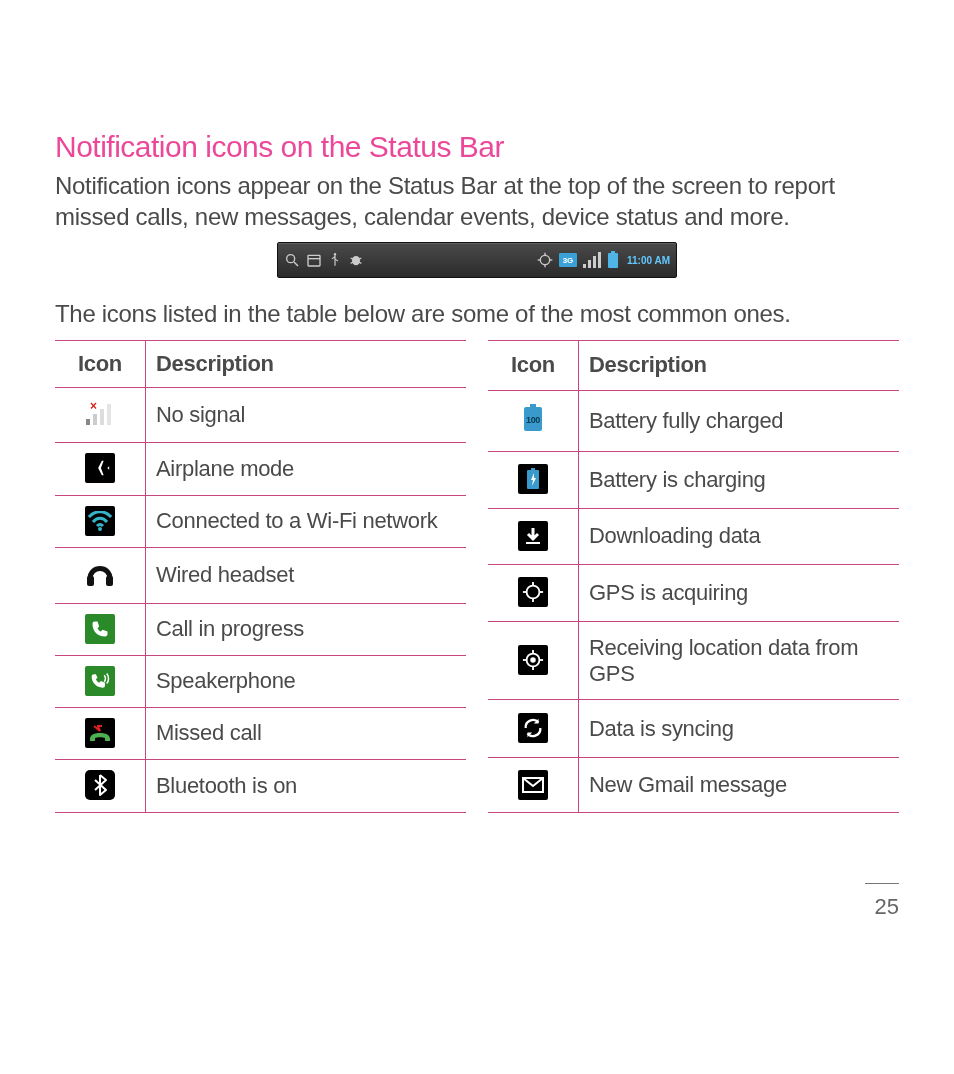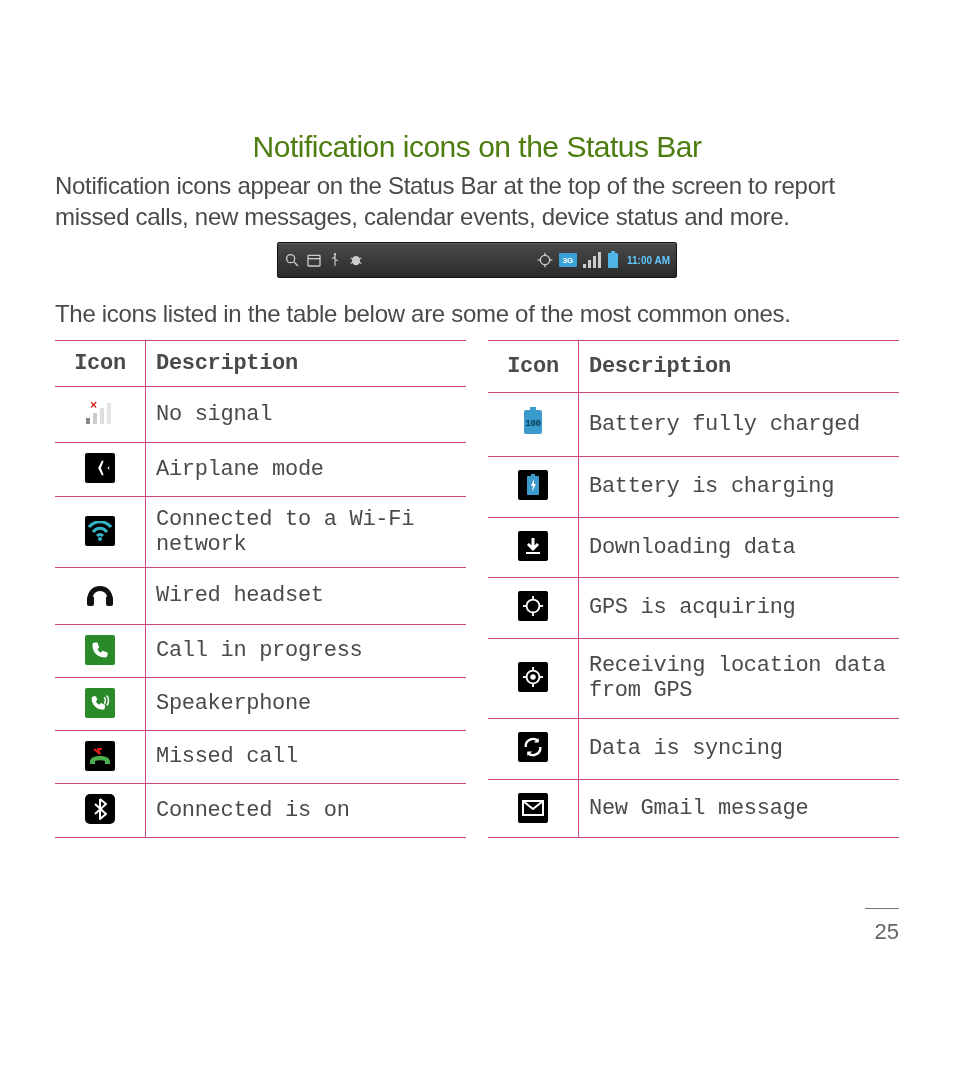--- a/index.html
+++ b/index.html
@@ -12,23 +12,22 @@
     width: 954px;
   }
   .page {
     padding: 130px 55px 40px 55px;
     box-sizing: border-box;
   }
   h2.section-title {
     font-size: 30px;
     font-weight: 500;
     margin: 0 0 6px 0;
-    color: #4d7c0f;
+    color: #ec4899;
     letter-spacing: -0.5px;
-    text-align: center;
   }
   p.body {
     font-size: 24px;
     font-weight: 300;
     line-height: 1.3;
     margin: 0 0 10px 0;
     color: #4a4a4a;
     letter-spacing: -0.3px;
   }
   .statusbar-wrap {
@@ -72,21 +71,20 @@
   table.icons th, table.icons td {
     border-top: 1px solid #c9457f;
     border-bottom: 1px solid #c9457f;
     padding: 10px 10px;
     font-size: 22px;
     font-weight: 300;
     color: #4a4a4a;
     text-align: left;
     letter-spacing: -0.3px;
     vertical-align: middle;
-    font-family: Liberation Mono, monospace;
   }
   table.icons th {
     font-weight: 600;
     font-size: 22px;
   }
   table.icons td.iconcell, table.icons th.iconcell {
     width: 70px;
     text-align: center;
     border-right: 1px solid #c9457f;
   }
@@ -275,21 +273,21 @@
                 </svg>
         </span></td>
         <td>Missed call</td>
       </tr>
       <tr>
         <td class="iconcell"><span class="iconbox blackbox" style="border-radius:5px">
           <svg width="16" height="22" viewBox="0 0 16 22">
                   <path d="M8 1 L8 21 L14 16 L3 6 M8 1 L14 6 L3 16" stroke="#fff" stroke-width="2" fill="none" stroke-linejoin="round"></path>
                 </svg>
         </span></td>
-        <td>Connected is on</td>
+        <td>Bluetooth is on</td>
       </tr>
     </tbody>
       </table>
 
     <table class="icons">
       <tbody>
           <tr>
         <th class="iconcell">Icon</th>
         <th>Description</th>
       </tr>

